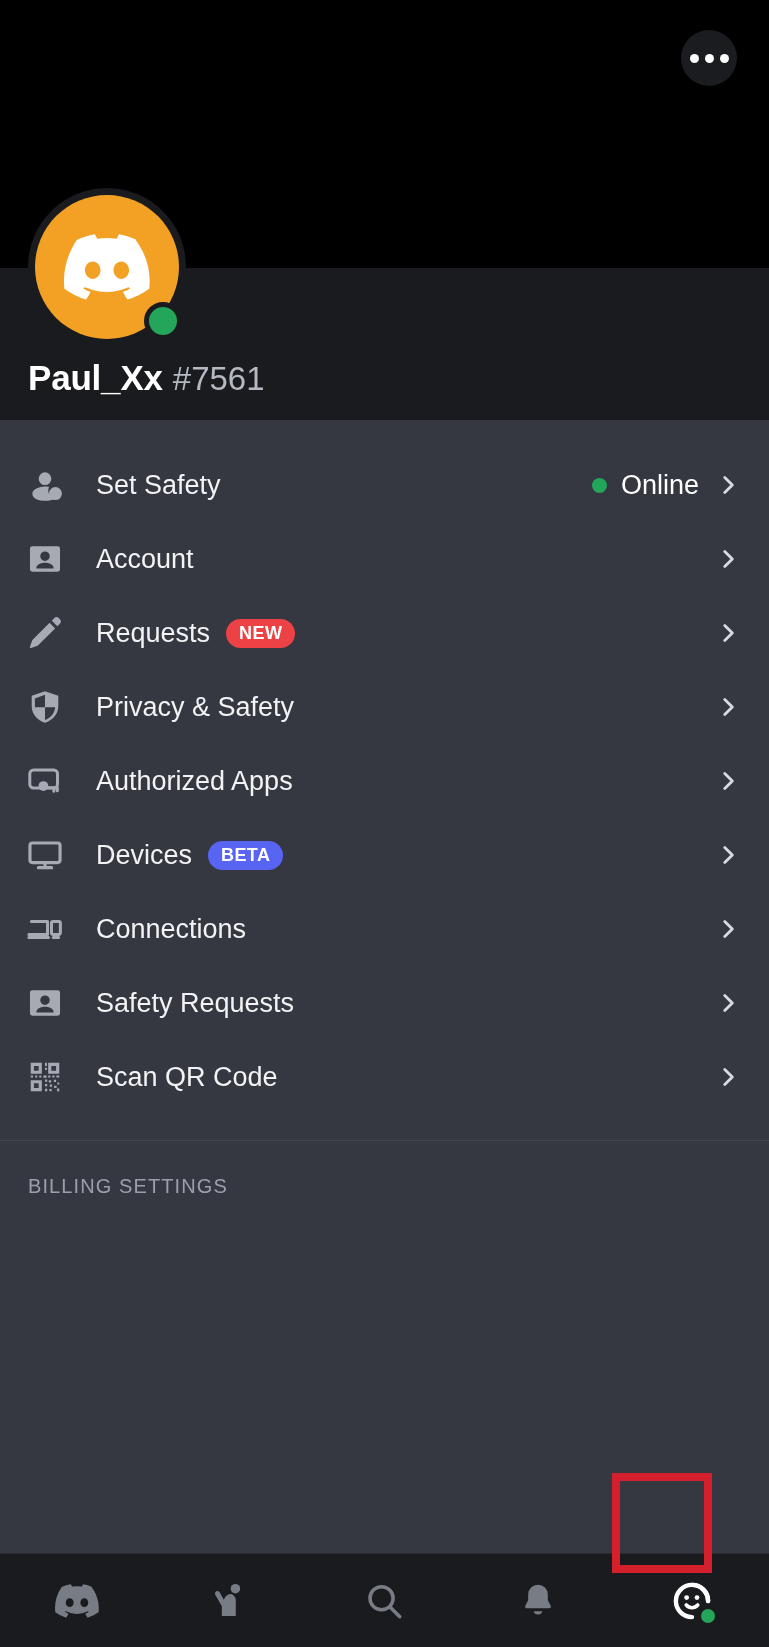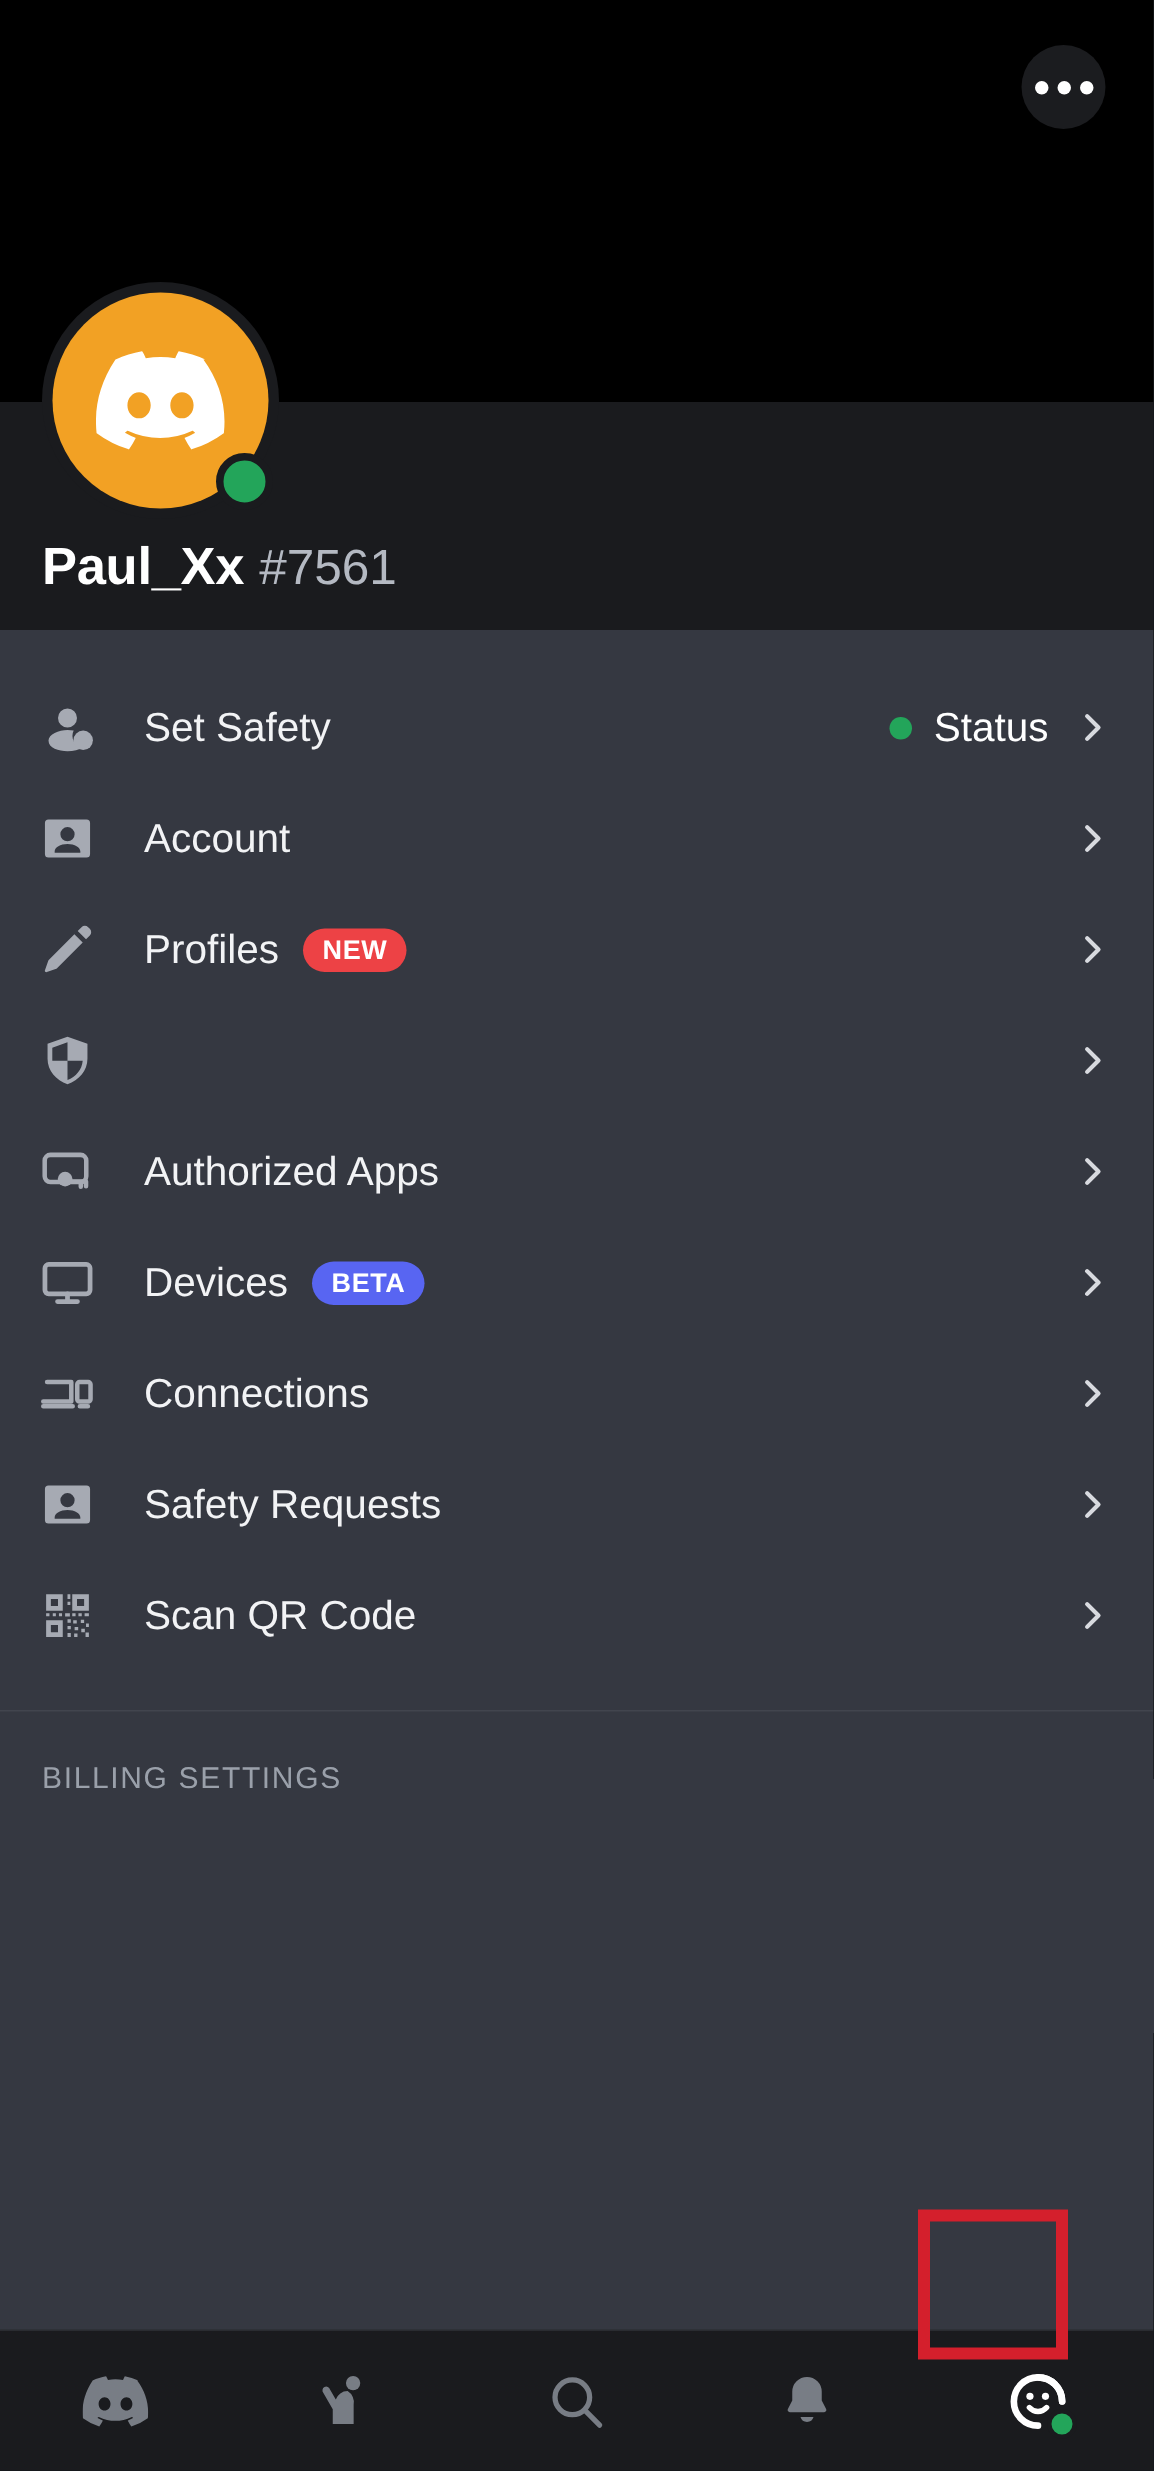--- a/index.html
+++ b/index.html
@@ -282,21 +282,21 @@
       <span class="row-icon">
         <svg viewBox="0 0 24 24" fill="currentColor" aria-hidden="true">
           <path d="M12 4a4 4 0 1 1 0 8 4 4 0 0 1 0-8Zm-8 13.5c0-2.7 4.3-4.5 8-4.5.9 0 1.8.1 2.6.3a5 5 0 0 0 3.9 7.2c-1.6.8-4 1.5-6.5 1.5-3.7 0-8-1.3-8-4.5Z"></path>
           <circle cx="18.6" cy="17.4" r="4.1"></circle>
         </svg>
       </span>
       <span class="row-label">Set Safety</span>
       <span class="row-right">
         <span class="row-value">
           <i class="value-dot"></i>
-          <span>Status</span>
+          <span>Online</span>
         </span>
         <span class="chevron">
           <svg viewBox="0 0 24 24" fill="none" stroke="currentColor" stroke-width="2.6" stroke-linecap="round" stroke-linejoin="round">
               <path d="M9 5l7 7-7 7"></path>
             </svg>
         </span>
       </span>
     </div>
 
     <div class="row">
@@ -314,37 +314,38 @@
         </span>
       </span>
     </div>
 
     <div class="row">
       <span class="row-icon">
         <svg viewBox="0 0 24 24" fill="currentColor" aria-hidden="true">
           <path d="M17.9 2.6a2 2 0 0 1 2.8 0l.7.7a2 2 0 0 1 0 2.8l-1.6 1.6-3.5-3.5 1.6-1.6ZM14.9 5.6l3.5 3.5L7.7 19.8a1 1 0 0 1-.4.3l-4 1.4a.6.6 0 0 1-.8-.8l1.4-4a1 1 0 0 1 .3-.4L14.9 5.6Z"></path>
         </svg>
       </span>
-      <span class="row-label">Profiles</span>
+      <span class="row-label">Requests</span>
       <span class="badge new">NEW</span>
       <span class="row-right">
         <span class="chevron">
           <svg viewBox="0 0 24 24" fill="none" stroke="currentColor" stroke-width="2.6" stroke-linecap="round" stroke-linejoin="round">
               <path d="M9 5l7 7-7 7"></path>
             </svg>
         </span>
       </span>
     </div>
 
     <div class="row">
       <span class="row-icon">
         <svg viewBox="0 0 24 24" fill="currentColor" aria-hidden="true">
           <path d="M12 2 3.6 4.9v6.4c0 5 3.6 9.1 8.4 10.7 4.8-1.6 8.4-5.7 8.4-10.7V4.9L12 2Zm0 2.3v7.8h6.4c-.3 3.8-2.9 6.8-6.4 8.1V12.1H5.6V6.6L12 4.3Z"></path>
         </svg>
       </span>
+      <span class="row-label">Privacy &amp; Safety</span>
       <span class="row-right">
         <span class="chevron">
           <svg viewBox="0 0 24 24" fill="none" stroke="currentColor" stroke-width="2.6" stroke-linecap="round" stroke-linejoin="round">
               <path d="M9 5l7 7-7 7"></path>
             </svg>
         </span>
       </span>
     </div>
 
     <div class="row">

